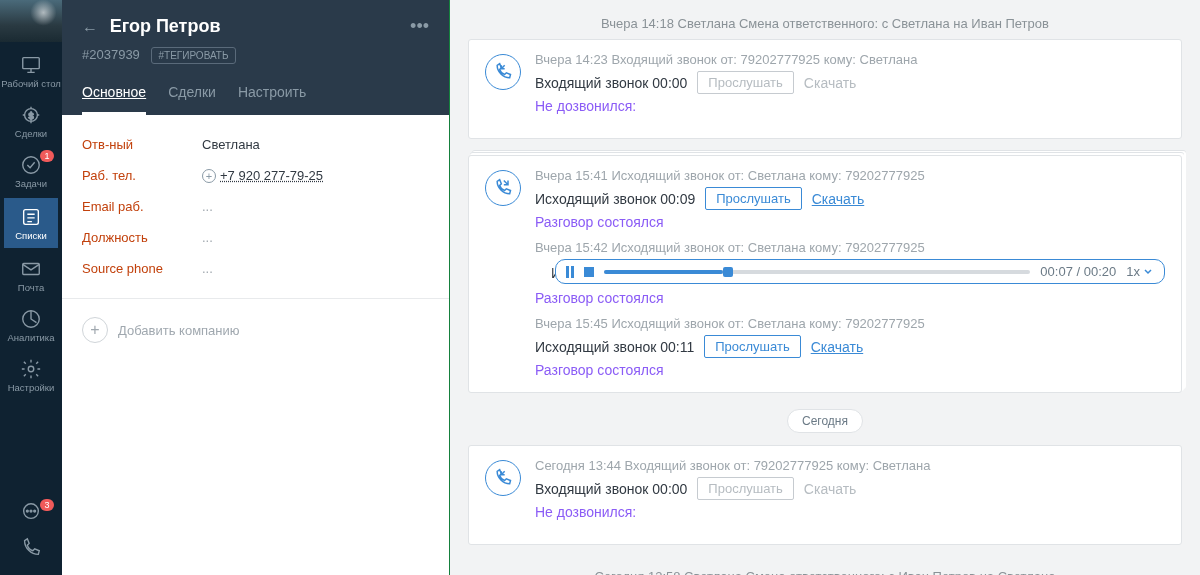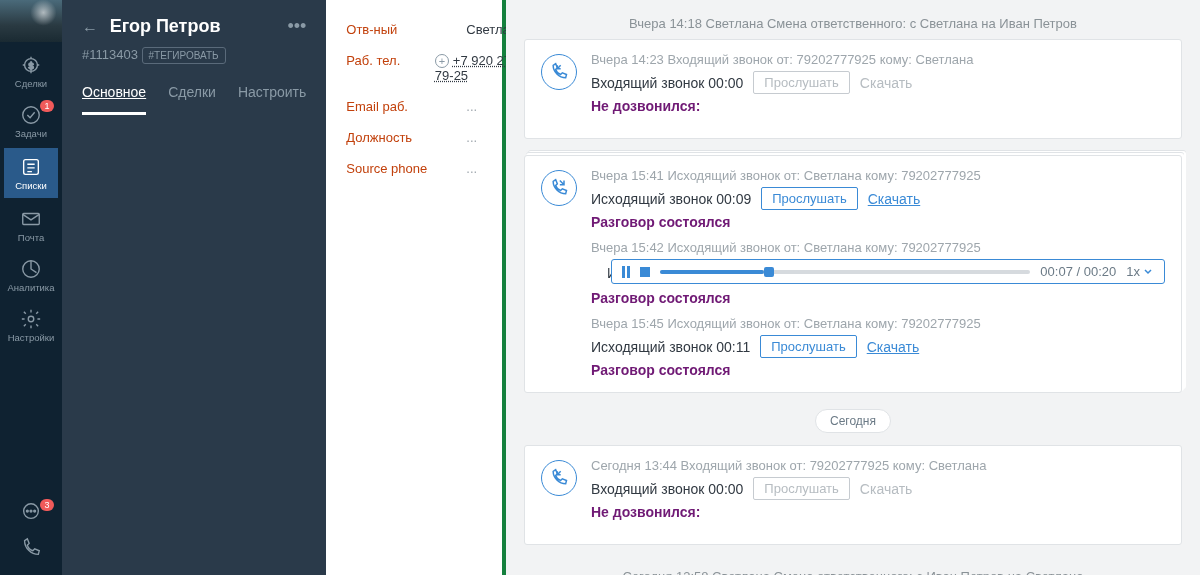--- a/index.html
+++ b/index.html
@@ -8,27 +8,27 @@
 .sidebar .logo { width: 62px; height: 42px; background: linear-gradient(180deg,#4a6a7a 0%,#2a3a42 60%,#1a2a32 100%); margin-bottom: 4px; position: relative; overflow:hidden;}
 .sidebar .logo::after{content:'';position:absolute;inset:0;background:radial-gradient(circle at 70% 30%, rgba(255,255,255,0.6) 0%, transparent 25%);}
 .nav-item { width: 62px; height: 50px; display: flex; flex-direction: column; align-items: center; justify-content: center; color: #8a9aa6; font-size: 10px; cursor: pointer; position: relative; }
 .nav-item.active { background: #2a5a8a; color: #fff; border-radius:0; margin:2px 4px; width:54px;}
 .nav-item svg { width: 22px; height: 22px; margin-bottom: 2px; }
 .nav-item .badge { position: absolute; top: 4px; right: 8px; background: #f05a5a; color: #fff; font-size: 9px; border-radius: 8px; padding: 1px 4px; min-width:14px; text-align:center;}
 .nav-label { font-size: 9.5px; }
 .bottom-icons { margin-top: auto; padding-bottom: 8px; }
 .bottom-icons .nav-item { height: 36px; }
 
-.detail-panel { width: 444px; background: #fff; border-right: 4px solid #15803d; display: flex; flex-direction: row; }
+.detail-panel { width: 388px; background: #fff; border-right: 1px solid #15803d; display: flex; flex-direction: column; }
 .detail-header { background: #2a3a4a; color: #fff; padding: 16px 20px 0; }
 .detail-header .back { color:#8a9aa6; font-size:16px; margin-right:8px; cursor:pointer;}
 .detail-header h1 { font-size: 18px; font-weight: 600; display:inline;}
 .detail-header .more { float: right; color: #8a9aa6; font-size: 18px; cursor:pointer;}
 .id-row { padding: 10px 0 14px; color: #8a9aa6; font-size: 13px; }
-.tag-btn { border: 1px solid #5a6a7a; border-radius: 3px; padding: 2px 6px; font-size: 10px; color:#8a9aa6; cursor:pointer;}
+.tag-btn { border: 1px solid #5a6a7a; border-radius: 3px; padding: 2px 6px; font-size: 10px; margin-left: 8px; color:#8a9aa6; cursor:pointer;}
 .tabs { display: flex; gap: 22px; }
 .tab { padding: 8px 0 12px; color: #8a9aa6; cursor: pointer; font-size:14px;}
 .tab.active { color: #fff; border-bottom: 3px solid #fff; font-weight:500;text-decoration:underline;}
 
 .fields { padding: 14px 0 8px; }
 .field-row { display: flex; padding: 8px 20px; font-size: 13px; }
 .field-label { width: 120px; color: #c2410c; }
 .field-value { color: #313942; }
 .field-value.link { text-decoration: underline dotted; cursor:pointer;}
 .field-value.dots { color: #a0a8af; }
@@ -43,24 +43,24 @@
 .card.stack{box-shadow: 2px -2px 0 #fff, 2px -3px 0 #e0e3e6, 4px -4px 0 #fff, 4px -5px 0 #e0e3e6; margin-top:10px;}
 .call-icon { width: 36px; height: 36px; border: 1.5px solid #3a8ad6; border-radius: 50%; display:flex;align-items:center;justify-content:center; margin-right:14px; flex-shrink:0; margin-top:2px;}
 .call-icon svg { width:20px; height:20px;}
 .card-body { flex: 1; }
 .meta { color: #9ea6ac; font-size: 13px; margin-bottom: 4px; }
 .call-line { font-size: 14px; color: #313942; margin-bottom: 4px; display:flex; align-items:center; gap:10px; flex-wrap:wrap;}
 .btn-outline { border: 1px solid #3a8ad6; color: #3a8ad6; background:#fff; padding: 3px 10px; border-radius: 2px; font-size: 13px; cursor:pointer;}
 .btn-outline.disabled { border-color:#c6cbd0; color:#b6bcc1; cursor:default;}
 .link-blue { color:#3a8ad6; text-decoration:underline; cursor:pointer;}
 .link-grey { color:#b6bcc1; cursor:default;}
-.status-text { color:#701a75; font-size:14px; margin-bottom:10px;font-weight:bold;}
+.status-text { color:#8b5cf6; font-size:14px; margin-bottom:10px;}
 .sub-entry { margin-top:6px;}
 
-.player { border:1px solid #3a8ad6; border-radius:3px; padding:4px 10px; display:flex; align-items:center; gap:10px; font-size:13px; color:#6b7a86; position:relative; background:#fff; z-index:2;}
+.player { border:1px solid #3a8ad6; border-radius:10px; padding:4px 10px; display:flex; align-items:center; gap:10px; font-size:13px; color:#6b7a86; position:relative; background:#fff; z-index:2;}
 .player-wrap{position:relative; margin:4px 0 6px;}
 .player .bar { flex:1; height:4px; background:#d6dade; position:relative; border-radius:2px;}
 .player .bar .fill{position:absolute;left:0;top:0;height:100%;width:28%;background:#3a8ad6;border-radius:2px;}
 .player .bar .knob{position:absolute;left:28%;top:-3px;width:10px;height:10px;background:#3a8ad6;border-radius:2px;}
 .player .stop{width:10px;height:10px;background:#3a8ad6;}
 .player .pause{display:flex;gap:2px;}
 .player .pause span{width:3px;height:12px;background:#3a8ad6;}
 .speed { display:flex;align-items:center;gap:2px;cursor:pointer;}
 .speed svg{width:12px;height:12px;}
 
@@ -68,20 +68,27 @@
 .day-sep span{ background:#fff; border:1px solid #e0e3e6; border-radius:12px; padding:4px 14px; font-size:12px; color:#6b7a86;}
 .trunc{position:relative;}
 </style>
 </head>
 <body>
 
 <div class="sidebar">
   <div class="logo"></div>
   <div class="nav-item">
     <svg viewBox="0 0 24 24" fill="none" stroke="currentColor" stroke-width="1.5">
+        <rect x="3" y="4" width="18" height="12" rx="1"></rect>
+        <path d="M8 20h8M12 16v4"></path>
+      </svg>
+    <span class="nav-label">Рабочий стол</span>
+  </div>
+  <div class="nav-item">
+    <svg viewBox="0 0 24 24" fill="none" stroke="currentColor" stroke-width="1.5">
         <path d="M12 3v2M12 19v2M5 12H3M21 12h-2"></path>
         <circle cx="12" cy="12" r="7"></circle>
         <text x="12" y="16" font-size="10" text-anchor="middle" fill="currentColor">$</text>
       </svg>
     <span class="nav-label">Сделки</span>
   </div>
   <div class="nav-item">
     <span class="badge">1</span>
     <svg viewBox="0 0 24 24" fill="none" stroke="currentColor" stroke-width="1.5">
         <circle cx="12" cy="12" r="9"></circle>
@@ -136,21 +143,21 @@
 </div>
 
 <div class="detail-panel">
   <div class="detail-header">
     <div>
       <span class="back">←</span>
       <h1>Егор Петров</h1>
       <span class="more">•••</span>
     </div>
     <div class="id-row">
-      <span>#1113403</span>
+      <span>#2037939</span>
       <span class="tag-btn">#ТЕГИРОВАТЬ</span>
     </div>
     <div class="tabs">
       <div class="tab active">Основное</div>
       <div class="tab">Сделки</div>
       <div class="tab">Настроить</div>
     </div>
   </div>
   <div class="fields">
     <div class="field-row">

